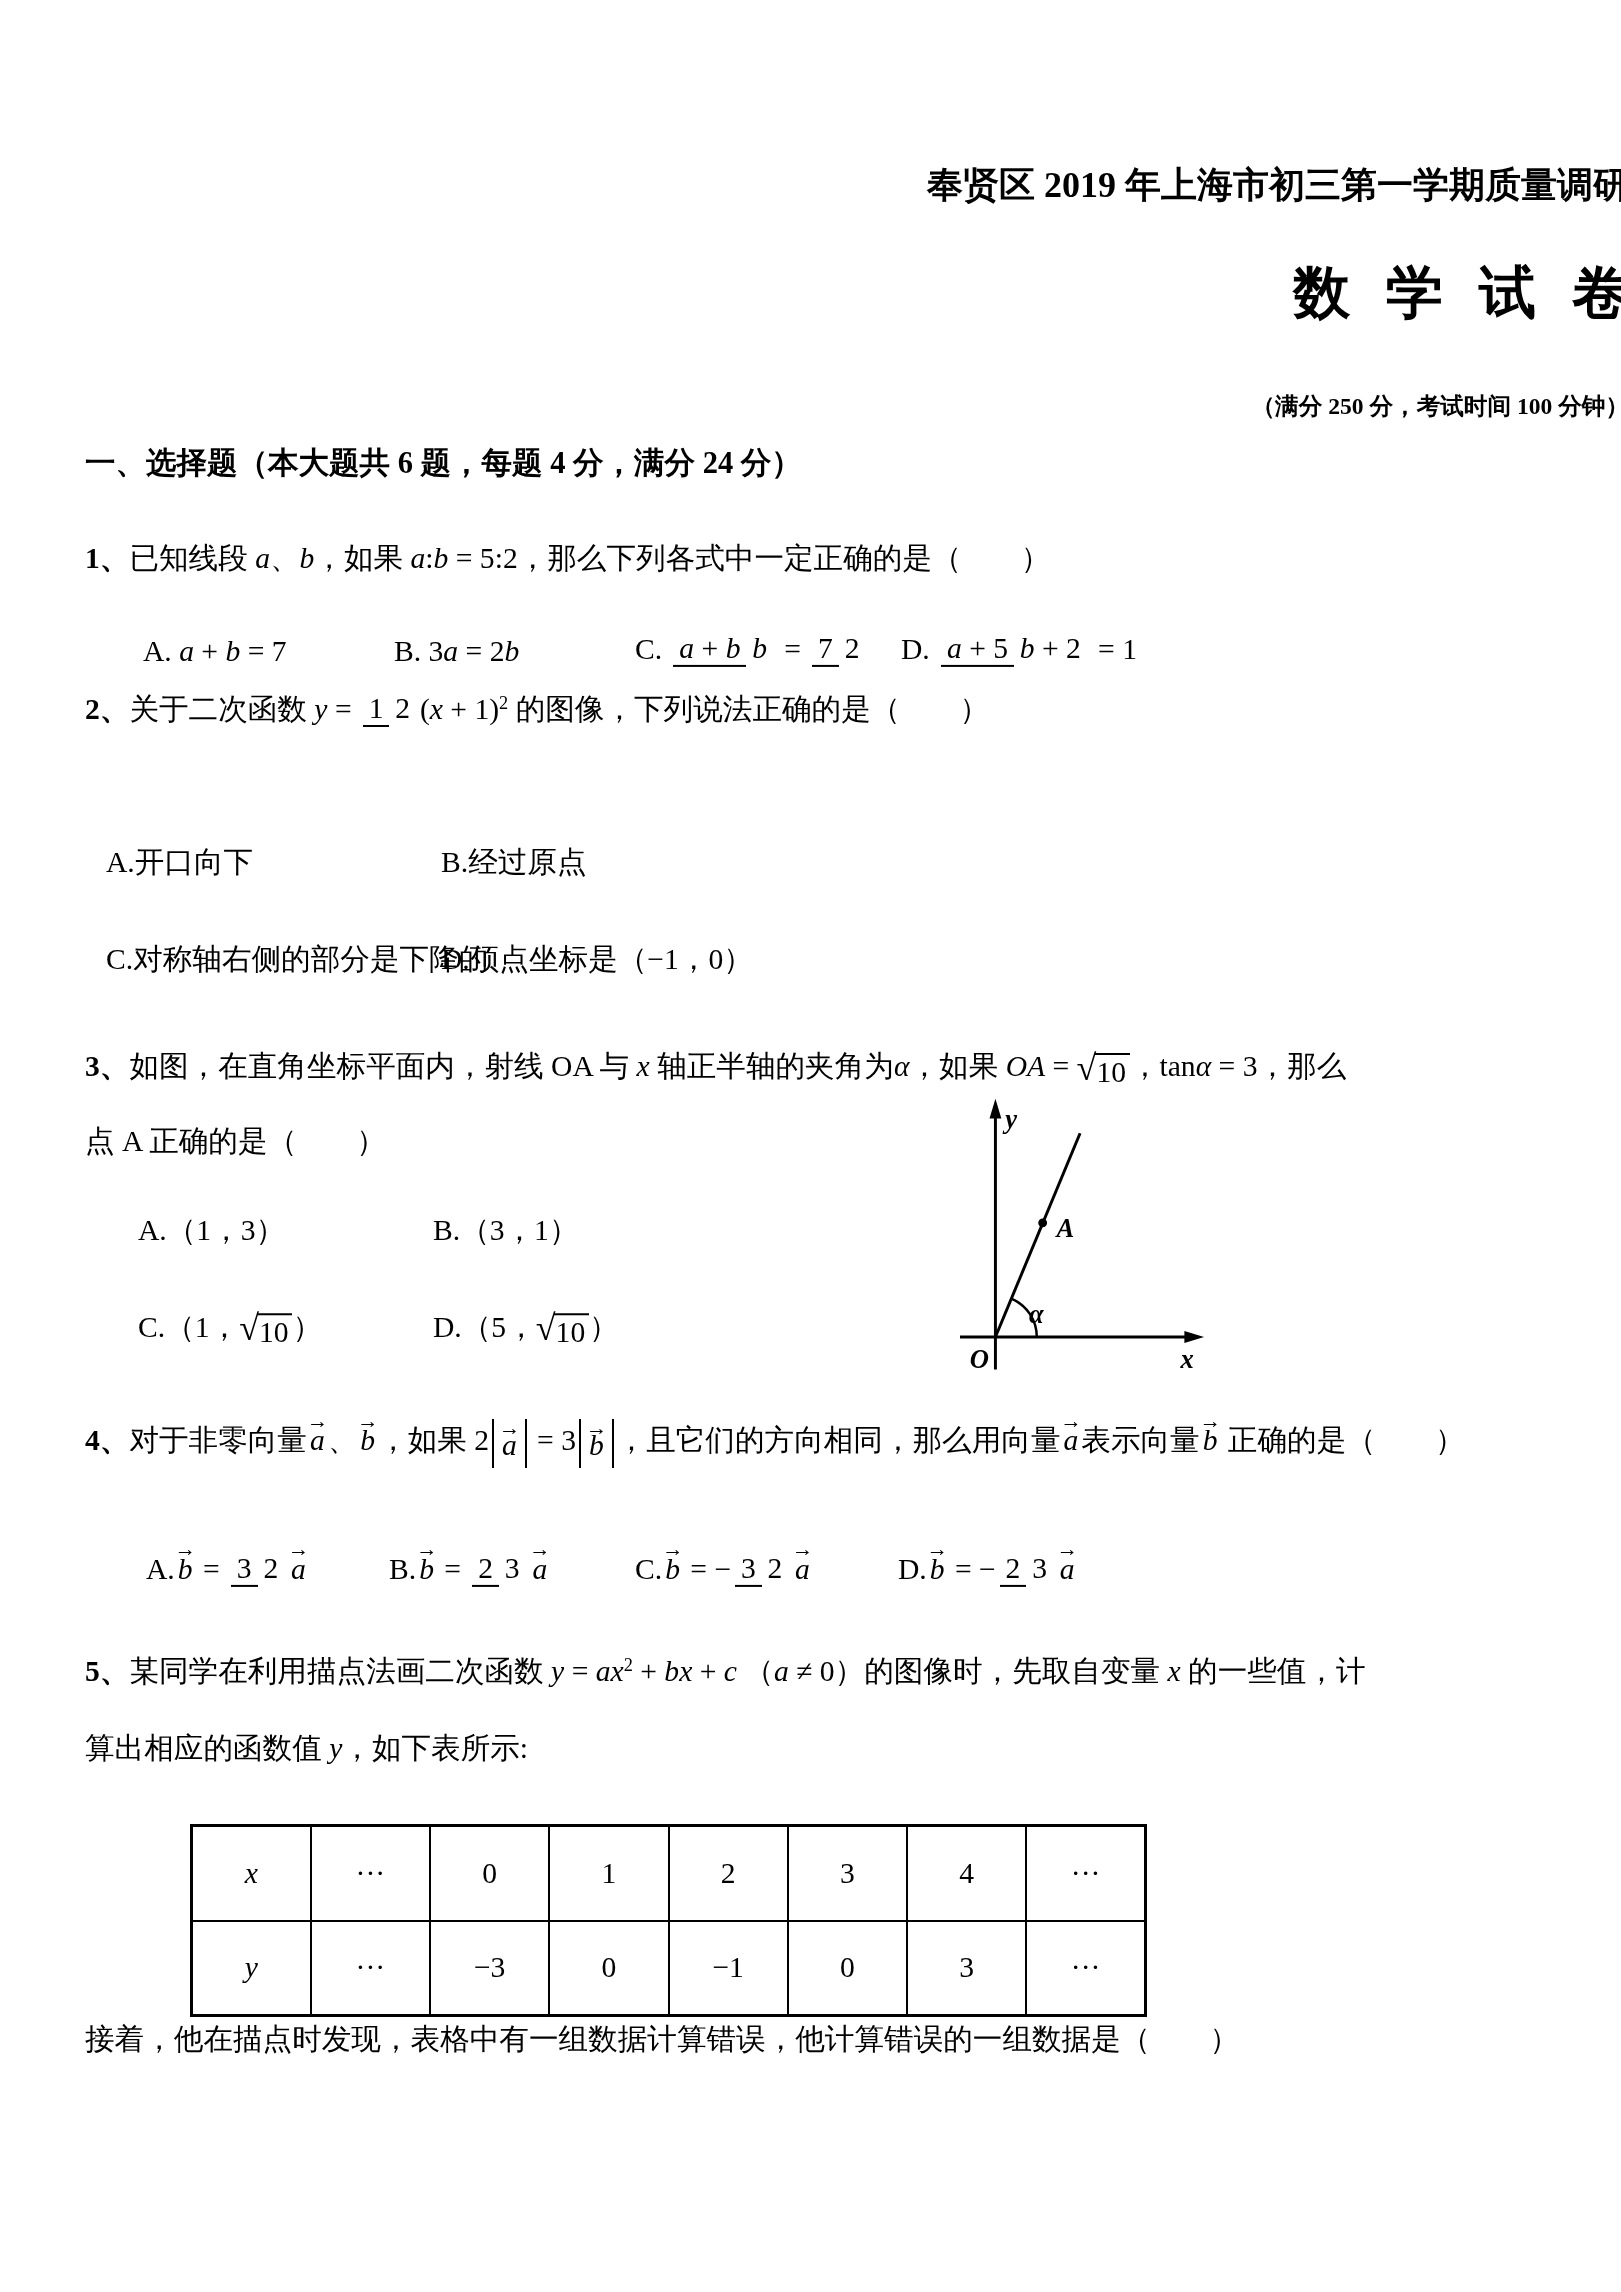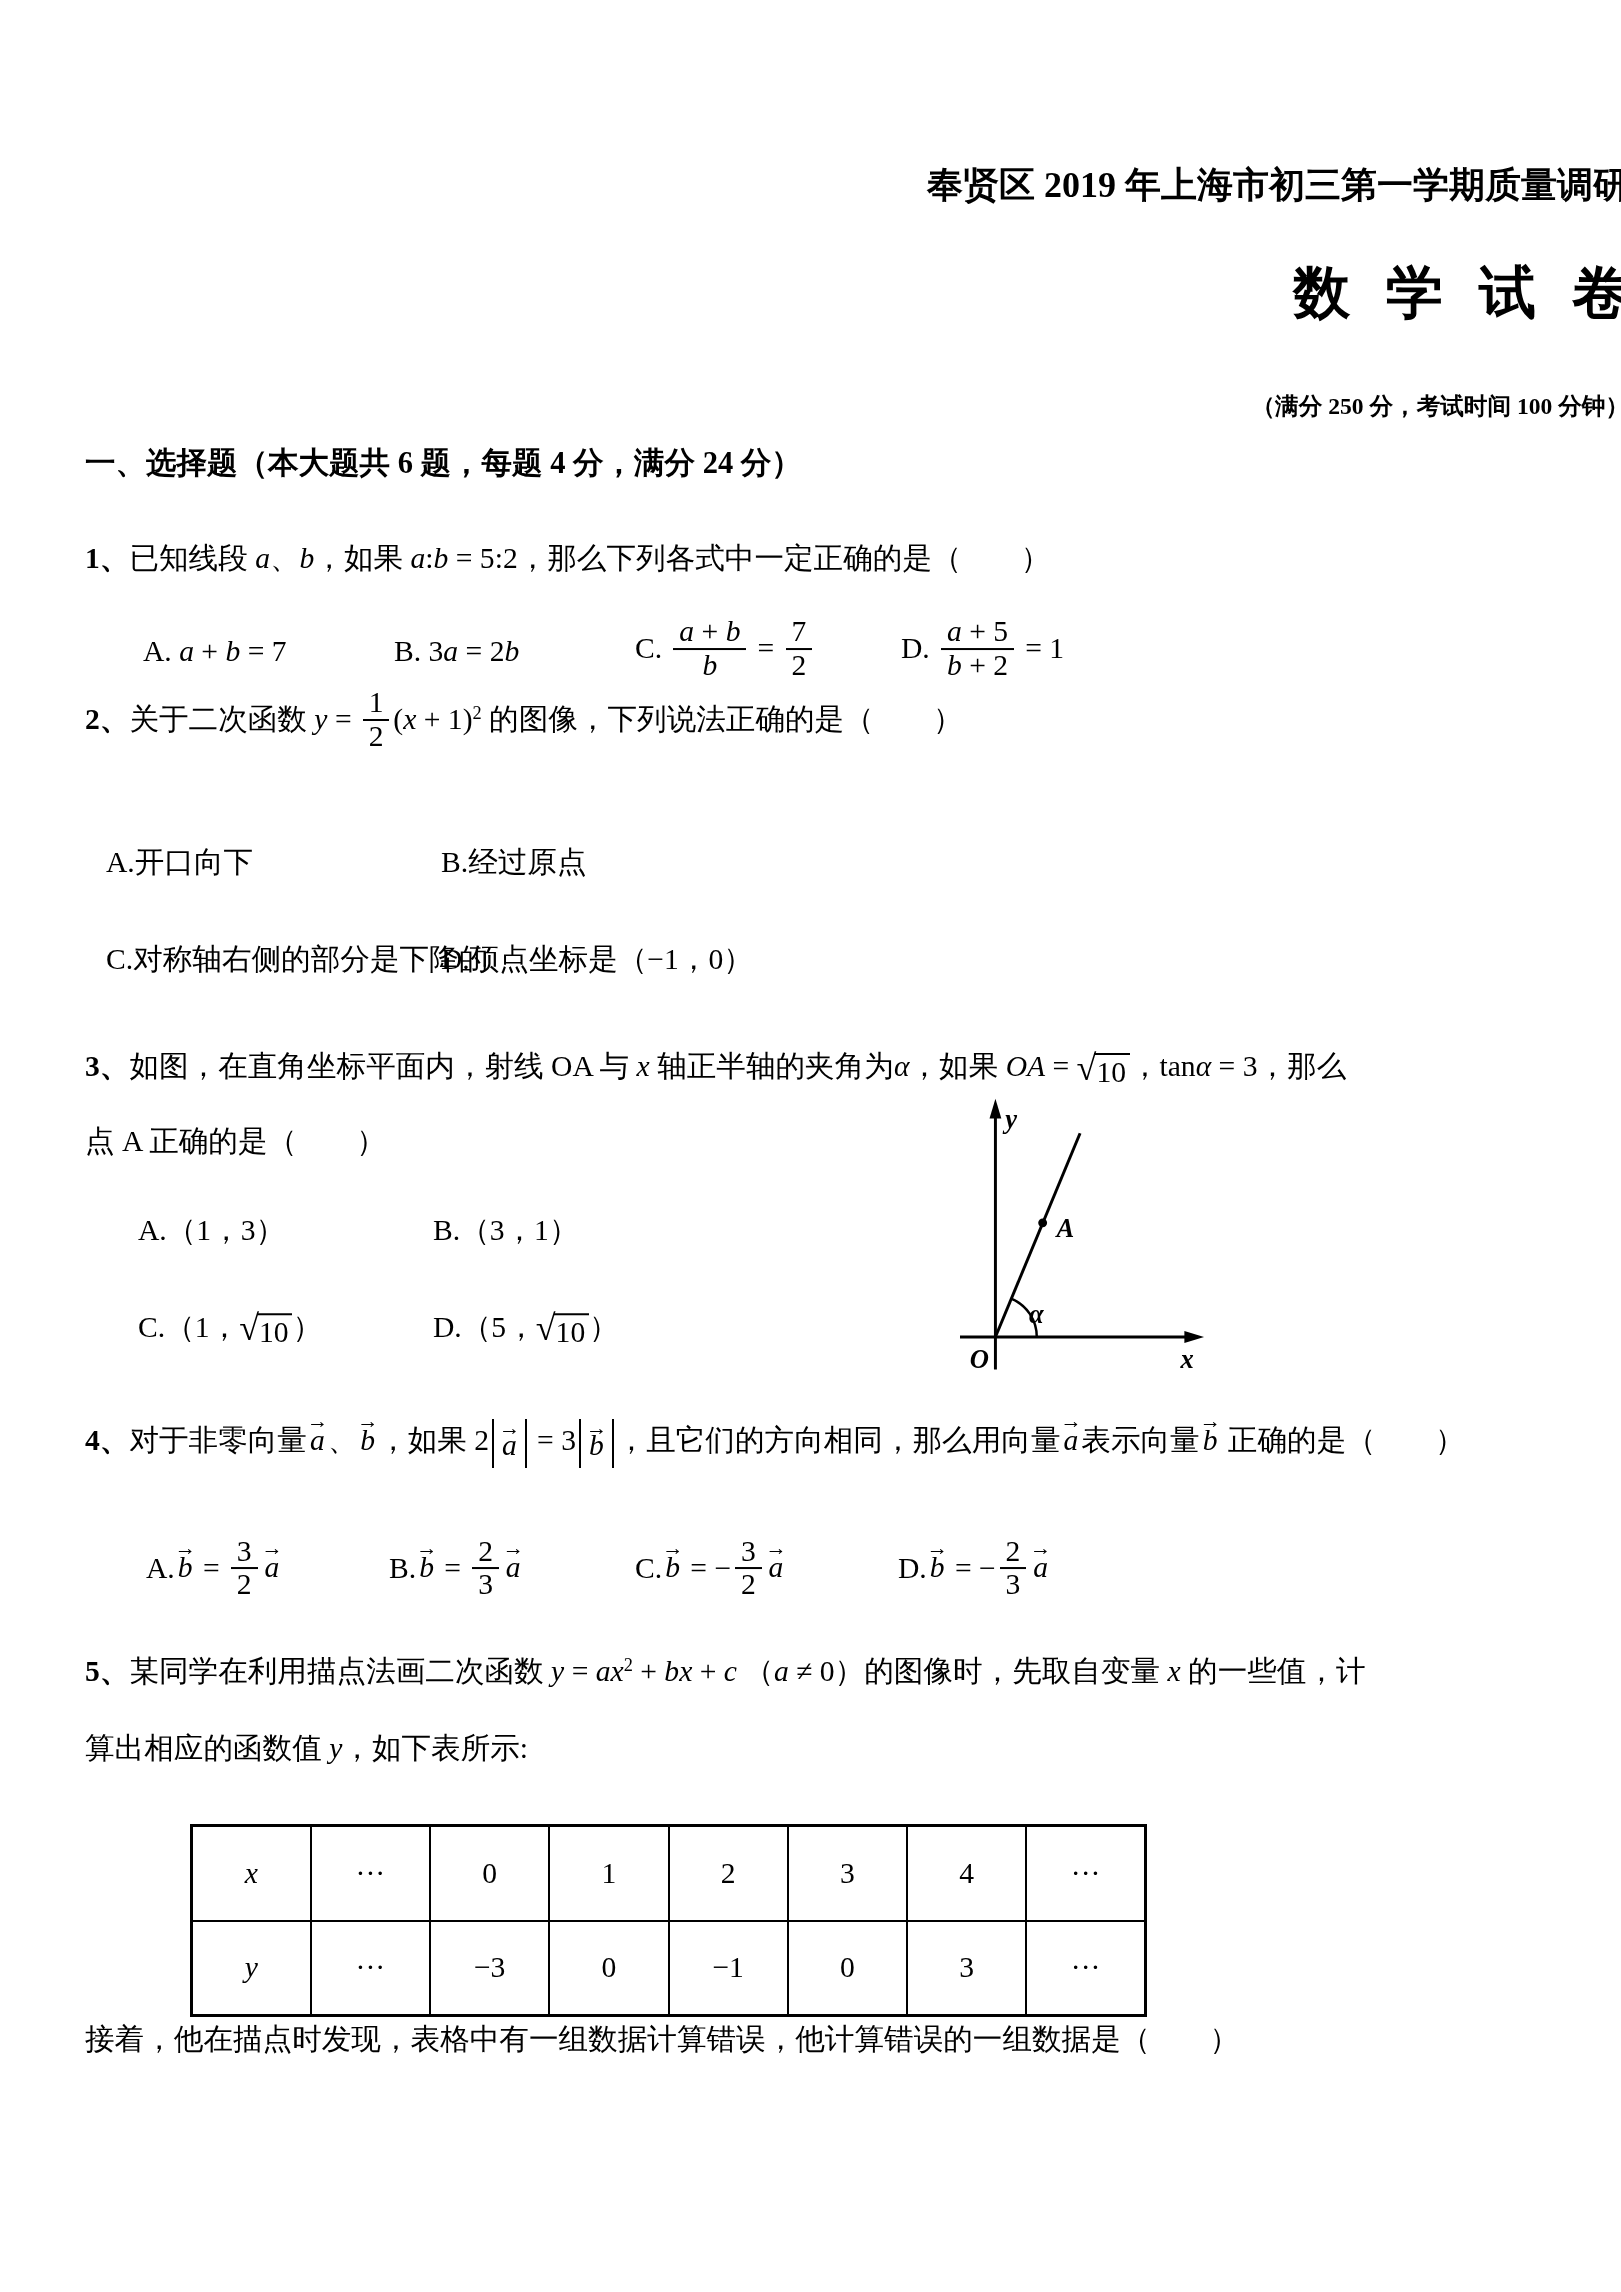--- a/index.html
+++ b/index.html
@@ -31,21 +31,21 @@
   .q3-optAB{top:1206px;height:47px}
   .q3-optCD{top:1300px;height:55px}
   .q4-opts{top:1525px;height:91px}
   .opt{position:absolute;top:50%;transform:translateY(-50%);white-space:pre}
 
   
   .mr{}
   .mb{font-weight:700}
   .mi{font-style:italic}
   .msup{font-size:0.62em;vertical-align:0.55em;line-height:0}
-  .mfrac{display:inline-flex;flex-direction:column;text-align:center;
+  .mfrac{display:inline-flex;text-align:center;
          vertical-align:middle;margin:0 3.9px;line-height:1.08;position:relative;top:-2px}
   .mnum{border-bottom:2px solid #000;padding:0 5.9px}
   .mden{padding:0 5.9px}
   .msqrt{display:inline-flex;align-items:flex-start;vertical-align:-4.9px;line-height:1}
   .mrad{font-size:1.22em;line-height:0.9;transform:translateY(-1px)}
   .mrnd{border-top:2.5px solid #000;padding:3px 3.9px 0 2px;margin-left:-2px;line-height:1}
   .mvec{display:inline-block;position:relative;margin:0 3px}
   .marr{position:absolute;left:50%;top:-0.62em;transform:translateX(-50%);
         font-size:0.72em;line-height:1}
   .mabs{display:inline-block;border-left:2.5px solid #000;border-right:2.5px solid #000;

